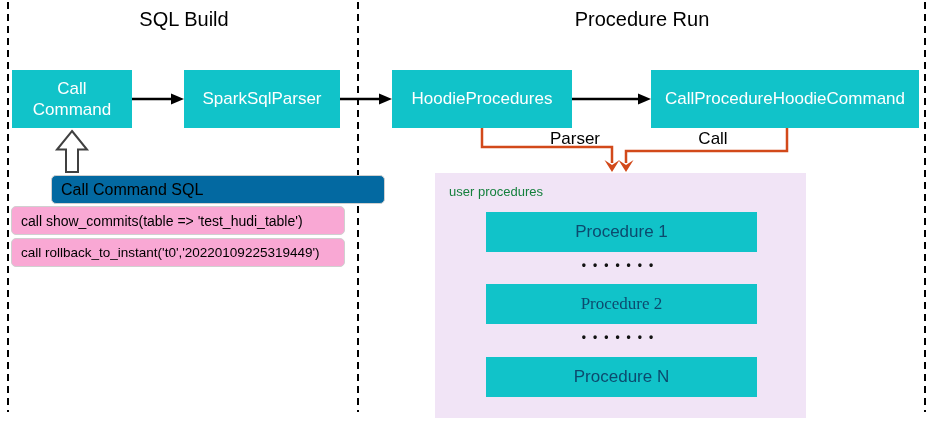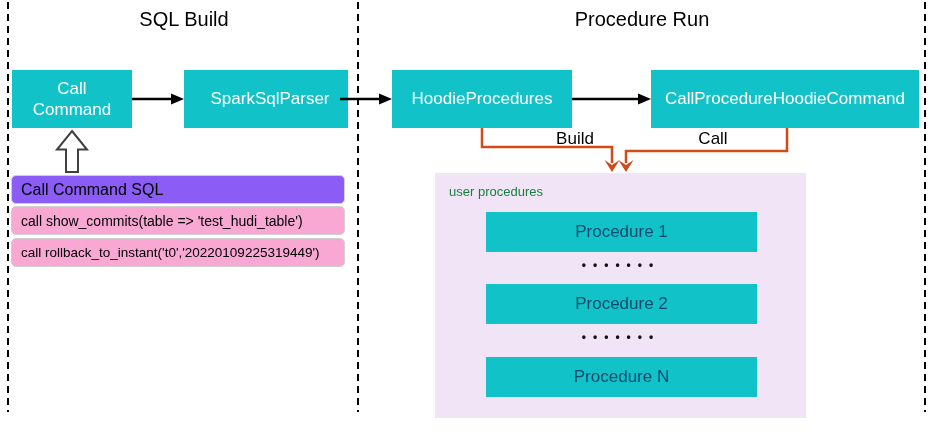--- a/index.html
+++ b/index.html
@@ -22,32 +22,32 @@
   }
   .title-sql{left:184px;}
   .title-proc{left:642px;}
   
   .node{
     position:absolute;background:var(--teal,#11c3c9);color:#fff;
     display:flex;align-items:center;justify-content:center;text-align:center;
     font-size:17px;line-height:1.25;white-space:pre-line;
   }
   .node-call-command{left:12px;top:70px;width:120px;height:58px;}
-  .node-spark{left:184px;top:70px;width:156px;height:58px;padding-left:8px;}
+  .node-spark{left:184px;top:70px;width:156px;height:58px;}
   .node-hoodie{left:392px;top:70px;width:180px;height:58px;}
   .node-cphc{left:651px;top:70px;width:268px;height:58px;}
   
   .overlay{position:absolute;left:0;top:0;width:932px;height:443px;pointer-events:none;}
   
   .sql-row{
     position:absolute;left:11px;width:334px;box-sizing:border-box;
     border:1px solid #d0d0d0;border-radius:5px;background:#f9a8d4;
     display:flex;align-items:center;padding:0 9px;white-space:nowrap;overflow:hidden;
   }
-  .sql-header{top:175px;height:29px;background:#8b5cf6;font-size:16px;}
+  .sql-header{top:175px;height:29px;background:#0369a1;font-size:16px;margin-left:40px;}
   .sql-r1{top:206px;height:29px;font-size:14px;}
   .sql-r2{top:238px;height:29px;font-size:13.5px;}
   
   .edge-label{
     position:absolute;top:129px;font-size:17px;color:#000;
     transform:translateX(-50%);white-space:nowrap;
   }
   .lbl-build{left:575px;}
   .lbl-call{left:713px;}
   
@@ -56,21 +56,21 @@
     background:var(--purple,#f1e4f6);
   }
   .user-procs-label{
     position:absolute;left:14px;top:11px;font-size:13px;color:#15803d;
   }
   .proc-box{
     position:absolute;left:51px;width:271px;height:40px;background:var(--teal,#11c3c9);
     color:#0c4a6e;display:flex;align-items:center;justify-content:center;font-size:17px;
   }
   .proc-1{top:39px;}
-  .proc-2{top:111px;}
+  .proc-2{top:111px;font-family:Liberation Serif, serif;}
   .proc-n{top:184px;}
   .ellipsis{
     position:absolute;left:186px;transform:translateX(-50%);
     font-size:12px;font-weight:bold;letter-spacing:7px;color:#111;white-space:nowrap;
   }
   .dots-1{top:85px;}
   .dots-2{top:157px;}
 </style>
 </head>
 <body>
@@ -115,21 +115,21 @@
       <path d="M482,128 L482,147 L612,147 L612,163" fill="none" stroke="#d2491a" stroke-width="2.5"></path>
       <polygon points="604.5,160 612,172 619.5,160 612,165" fill="#d2491a"></polygon>
     </g>
 
     <g>
       <path d="M787,128 L787,151 L626,151 L626,163" fill="none" stroke="#d2491a" stroke-width="2.5"></path>
       <polygon points="618.5,160 626,172 633.5,160 626,165" fill="#d2491a"></polygon>
     </g>
   </svg>
 
-  <div class="edge-label lbl-build">Build</div>
+  <div class="edge-label lbl-build">Parser</div>
   <div class="edge-label lbl-call">Call</div>
 
   <div class="sql-row sql-header">Call Command SQL</div>
   <div class="sql-row sql-r1">call show_commits(table =&gt; 'test_hudi_table')</div>
   <div class="sql-row sql-r2">call rollback_to_instant('t0','20220109225319449')</div>
 
   <div class="user-procs">
     <div class="user-procs-label">user procedures</div>
     <div class="proc-box proc-1">Procedure 1</div>
     <div class="ellipsis dots-1">•••••••</div>

